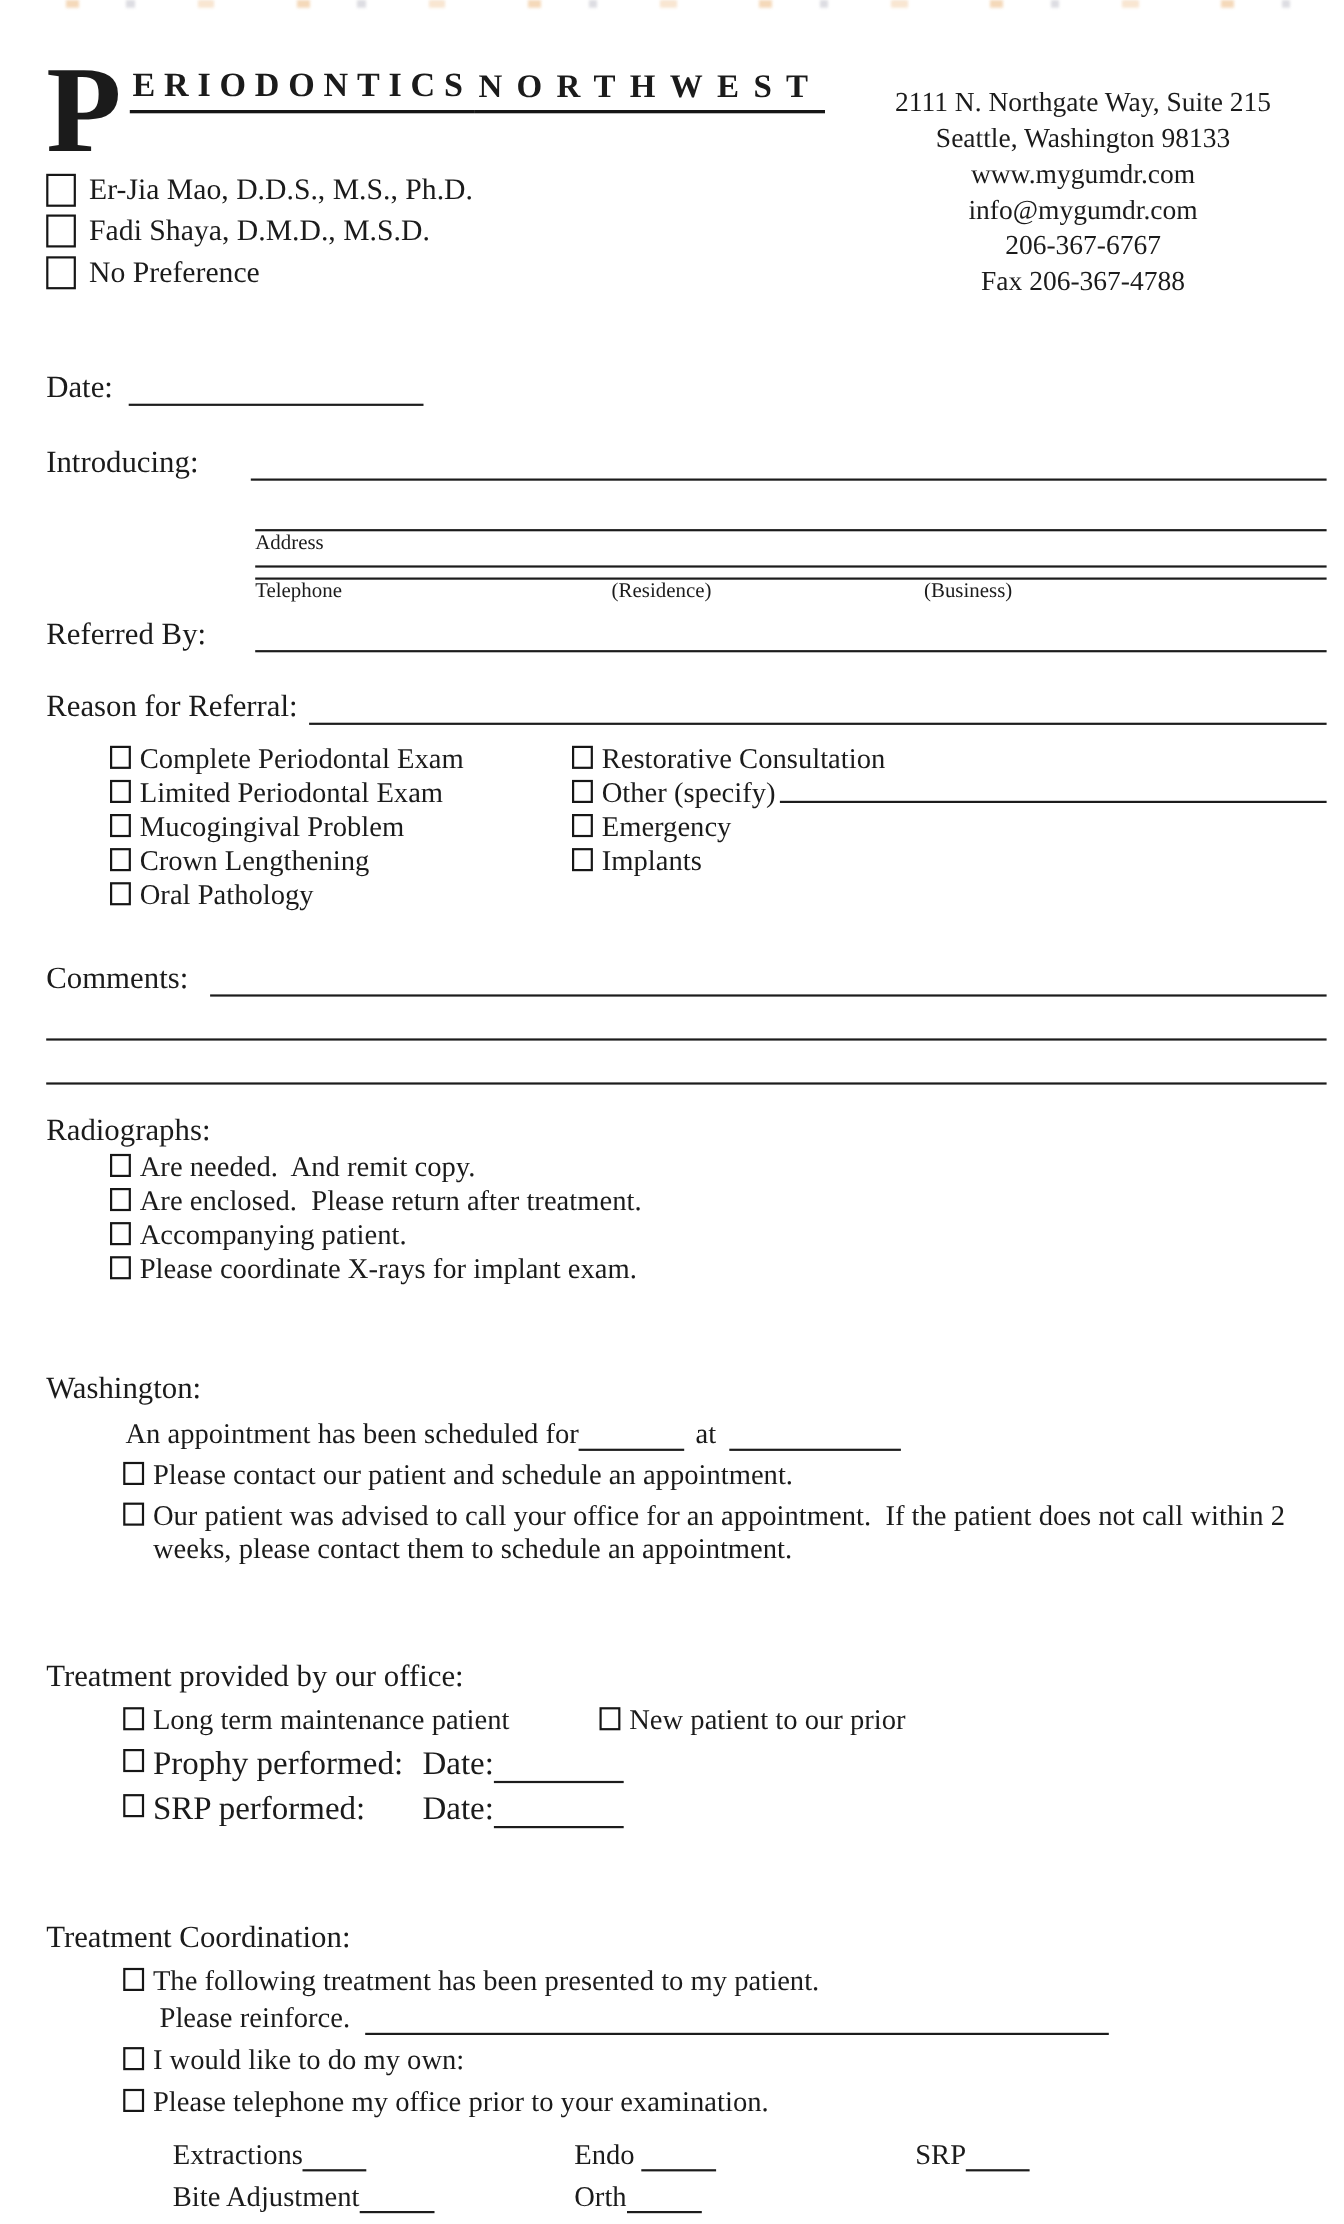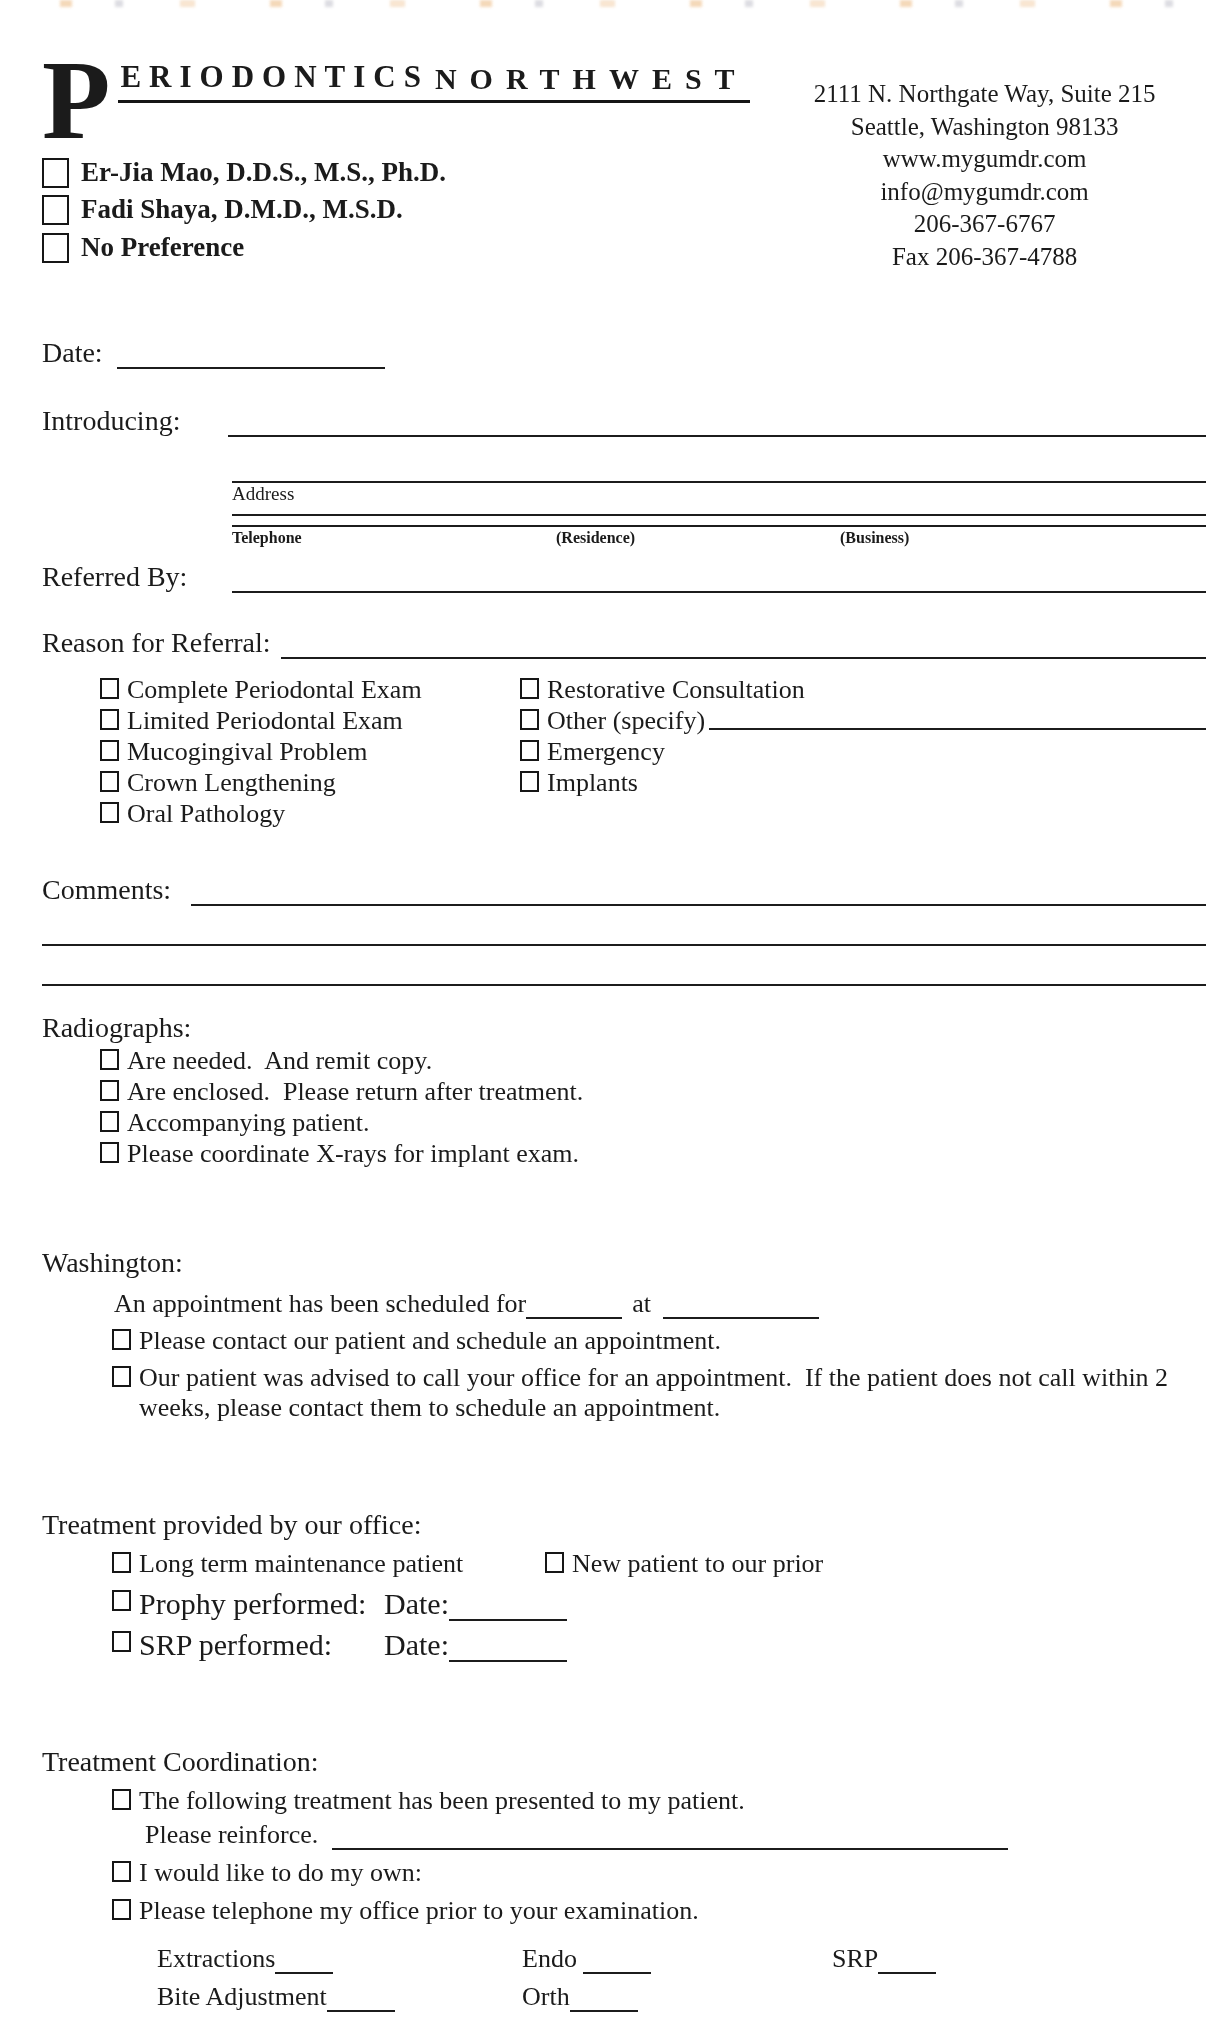--- a/index.html
+++ b/index.html
@@ -39,21 +39,21 @@
   .logo-words { display: flex; flex-direction: row; margin-left: 8px; margin-top: 4px; }
   .logo-line1 {
     font-size: 31px; letter-spacing: 8px; font-weight: bold;
     border-bottom: 3px solid #161616; padding: 0 2px 3px 2px; line-height: 1.1;
   }
   .logo-line2 {
     font-size: 30px; letter-spacing: 13px; font-weight: bold;
     border-bottom: 3px solid #161616; padding: 2px 2px 3px 4px; line-height: 1.15;
   }
   .doctors { margin-top: 10px; }
-  .doc-row { display: flex; align-items: flex-start; font-size: 27px; line-height: 1.25; margin-top: 4px; font-weight: bold; }
+  .doc-row { display: flex; align-items: flex-start; font-size: 27px; line-height: 1.25; margin-top: 4px; }
   .contact { text-align: center; font-size: 25px; line-height: 1.3; margin: 22px 52px 0 0; min-width: 470px; }
 
   
   .sect-label { font-size: 28px; }
   .lrow { display: flex; align-items: flex-end; }
   .lrow .line { flex: 1; }
 
   .date-row { margin-top: 64px; }
   .date-row .line { flex: none; width: 268px; margin-left: 14px; }
 
@@ -61,21 +61,21 @@
   .intro-row .line { margin-left: 48px; }
 
   
   .refblock { position: relative; margin-top: 30px; padding-left: 190px; }
   .ref-label { position: absolute; left: 0; top: 94px; font-size: 28px; }
   .fline1 { height: 16px; }
   .fline  { height: 11px; }
   .fline4 { height: 42px; }
   .fsub   { font-size: 19px; line-height: 22px; height: 22px; }
   .telrow { position: relative; height: 24px; }
-  .telrow span { position: absolute; top: 0; font-size: 16px; line-height: 22px; font-weight: bold; }
+  .telrow span { position: absolute; top: 0; font-size: 19px; line-height: 22px; }
   .tel-res { left: 324px; font-size: 18px; }
   .tel-bus { left: 608px; font-size: 18px; }
 
   
   .reason-row { margin-top: 34px; }
   .reason-row .line { margin-left: 10px; }
   .reason-grid { display: grid; grid-template-columns: 420px 1fr; margin: 16px 0 0 58px; align-items: start; }
   .opt { display: flex; align-items: flex-start; font-size: 26px; line-height: 30px; margin-bottom: 1px; }
   .opt-label { white-space: pre-wrap; }
   .opt .line { flex: 1; margin-left: 4px; height: 24px; }

